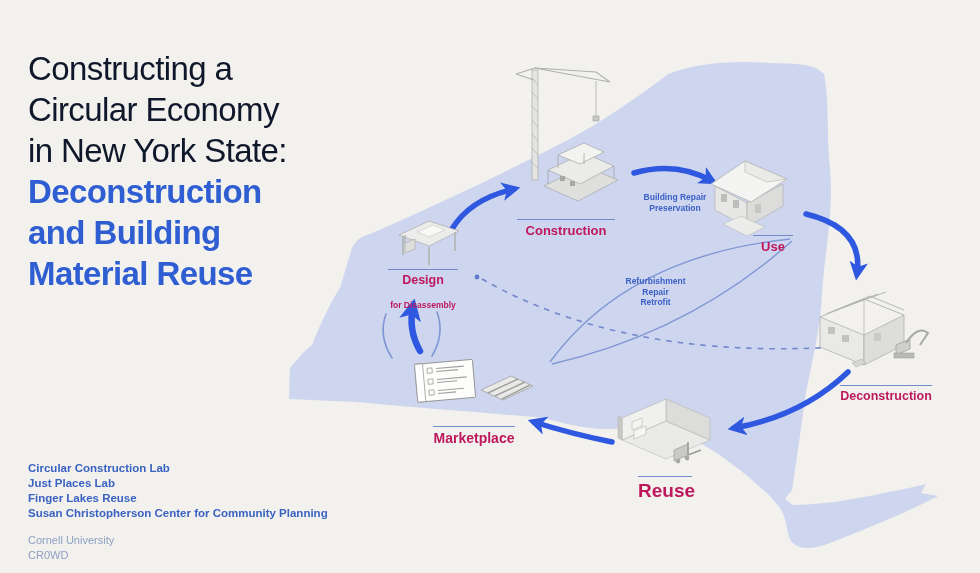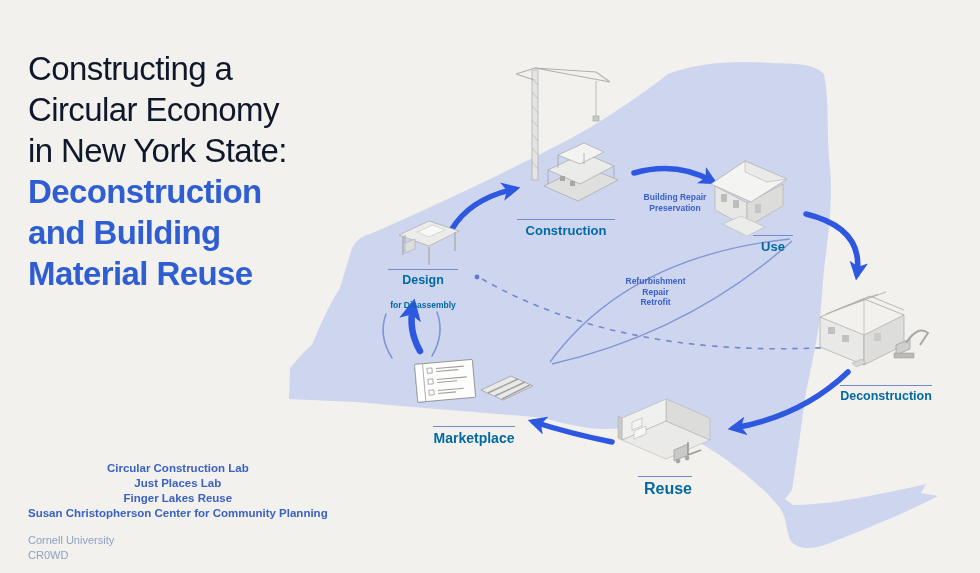--- a/index.html
+++ b/index.html
@@ -8,34 +8,34 @@
     background:#f2f1ee;
     font-family:"Liberation Sans", sans-serif;
   }
   .layer{position:absolute; left:0; top:0;}
   
   .title{position:absolute; left:28px; top:48px; letter-spacing:-0.6px;}
   .title .t-light{font-size:33px; line-height:41px; font-weight:400; color:#0f172a;}
   .title .t-bold{font-size:33px; line-height:41px; font-weight:700; color:#2f5ed2;}
   
   .node-label{
-    position:absolute; text-align:center; color:#0369a1; font-weight:700;
+    position:absolute; text-align:center; color:#be185d; font-weight:700;
     border-top:1px solid #7289cc; padding-top:3px;
   }
   .node-label .sub{display:block; font-size:8.5px; font-weight:700; margin-top:13px;}
   
   .flow-label{
     position:absolute; text-align:center; color:#3a5fc6; font-weight:700;
     font-size:8.5px; line-height:10.5px;
   }
   .flow-label span{display:block;}
   
   .credits-orgs{position:absolute; left:28px; top:461px; font-size:11.5px; line-height:15px;
     font-weight:700; color:#3a62c2;}
-  .credits-orgs div{white-space:nowrap;text-align:center;}
+  .credits-orgs div{white-space:nowrap;}
   .credits-affil{position:absolute; left:28px; top:533px; font-size:11px; line-height:14.5px;
     font-weight:400; color:#8fa0c4;}
   svg{display:block;}
 </style>
 </head>
 <body>
 
 <div class="stage">
 
   <svg class="layer" width="980" height="573" viewBox="0 0 980 573" aria-hidden="true">
@@ -170,21 +170,21 @@
   </div>
   <div class="node-label" style="left:517px; top:219px; width:98px; font-size:13px;">
     <span>Construction</span>
   </div>
   <div class="node-label" style="left:753px; top:235px; width:40px; font-size:13px;">
     <span>Use</span>
   </div>
   <div class="node-label" style="left:840px; top:385px; width:92px; font-size:12.5px;">
     <span>Deconstruction</span>
   </div>
-  <div class="node-label" style="left:638px; top:476px; width:54px; font-size:16px;text-align:right;">
+  <div class="node-label" style="left:638px; top:476px; width:54px; font-size:19px;text-align:right;">
     <span>Reuse</span>
   </div>
   <div class="node-label" style="left:433px; top:426px; width:82px; font-size:14px;">
     <span>Marketplace</span>
   </div>
 
   <div class="flow-label" style="left:630px; top:192px; width:90px;">
     <span>Building Repair</span>
     <span>Preservation</span>
   </div>

